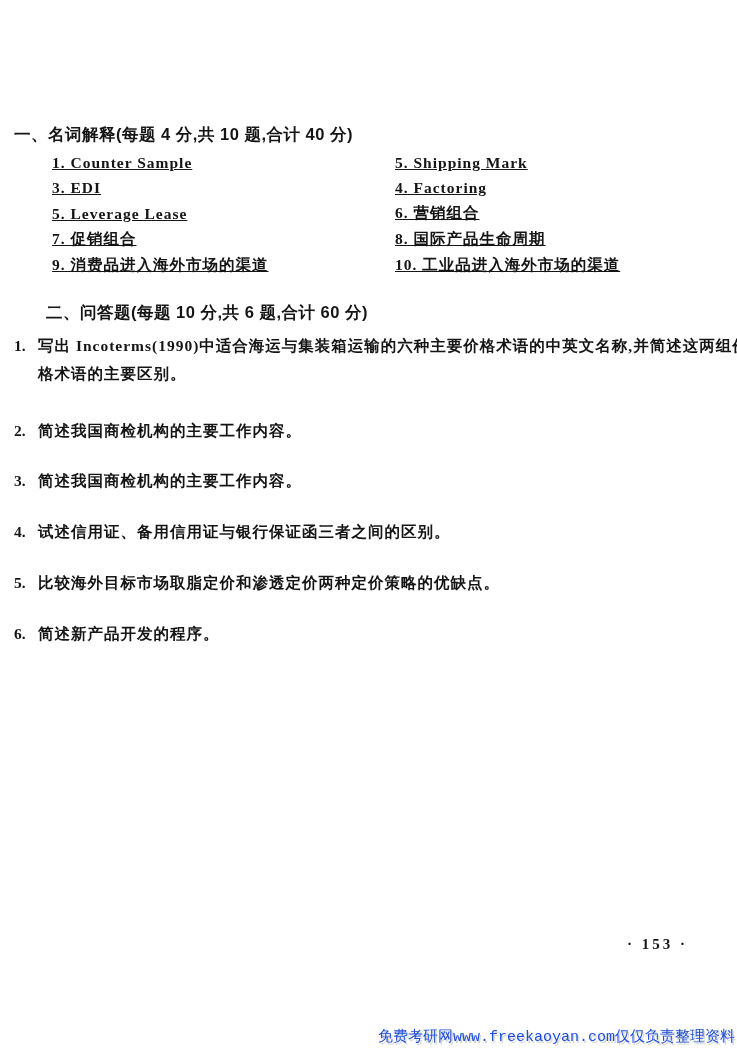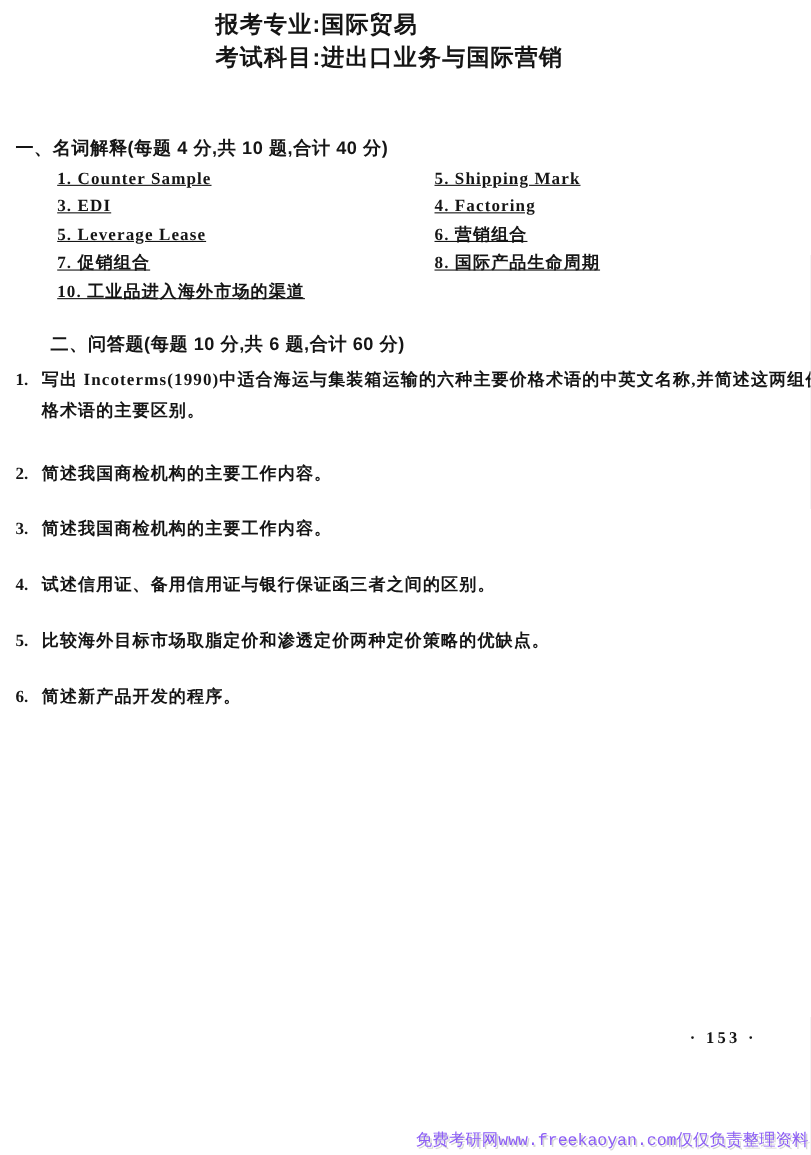--- a/index.html
+++ b/index.html
@@ -105,34 +105,30 @@
     white-space: nowrap;
   }
 
   
   .footer-watermark {
     position: absolute;
     top: 1027px;
     right: 2px;
     font-family: "Liberation Mono", "DejaVu Sans Mono", monospace;
     font-size: 15px;
-    color: #8b5cf6;
+    color: #1d4ed8;
     text-shadow: 1.5px 1.5px 0 #d6d6d6;
     white-space: nowrap;
   }
 </style>
 </head>
 <body>
 
 <div class="page">
 
-  <header class="title-block">
-    <div class="title-line">报考专业:国际贸易</div>
-    <div class="title-line">考试科目:进出口业务与国际营销</div>
-  </header>
 
   <div class="section-heading section1-heading">一、名词解释(每题 4 分,共 10 题,合计 40 分)</div>
 
   <div class="terms">
     <div class="term-row">
       <span class="term-cell left">1. Counter Sample</span>
       <span class="term-cell right">5. Shipping Mark</span>
     </div>
     <div class="term-row">
       <span class="term-cell left">3. EDI</span>
@@ -140,20 +136,21 @@
     </div>
     <div class="term-row">
       <span class="term-cell left">5. Leverage Lease</span>
       <span class="term-cell right">6. 营销组合</span>
     </div>
     <div class="term-row">
       <span class="term-cell left">7. 促销组合</span>
       <span class="term-cell right">8. 国际产品生命周期</span>
     </div>
     <div class="term-row">
+      <span class="term-cell left">9. 消费品进入海外市场的渠道</span>
       <span class="term-cell right">10. 工业品进入海外市场的渠道</span>
     </div>
   </div>
 
   <div class="section-heading section2-heading">二、问答题(每题 10 分,共 6 题,合计 60 分)</div>
 
   <p class="question q1">
     <span class="qnum">1.</span><span class="qtext">写出 Incoterms(1990)中适合海运与集装箱运输的六种主要价格术语的中英文名称,并简述这两组价格术语的主要区别。</span>
   </p>
   <p class="question q2">

